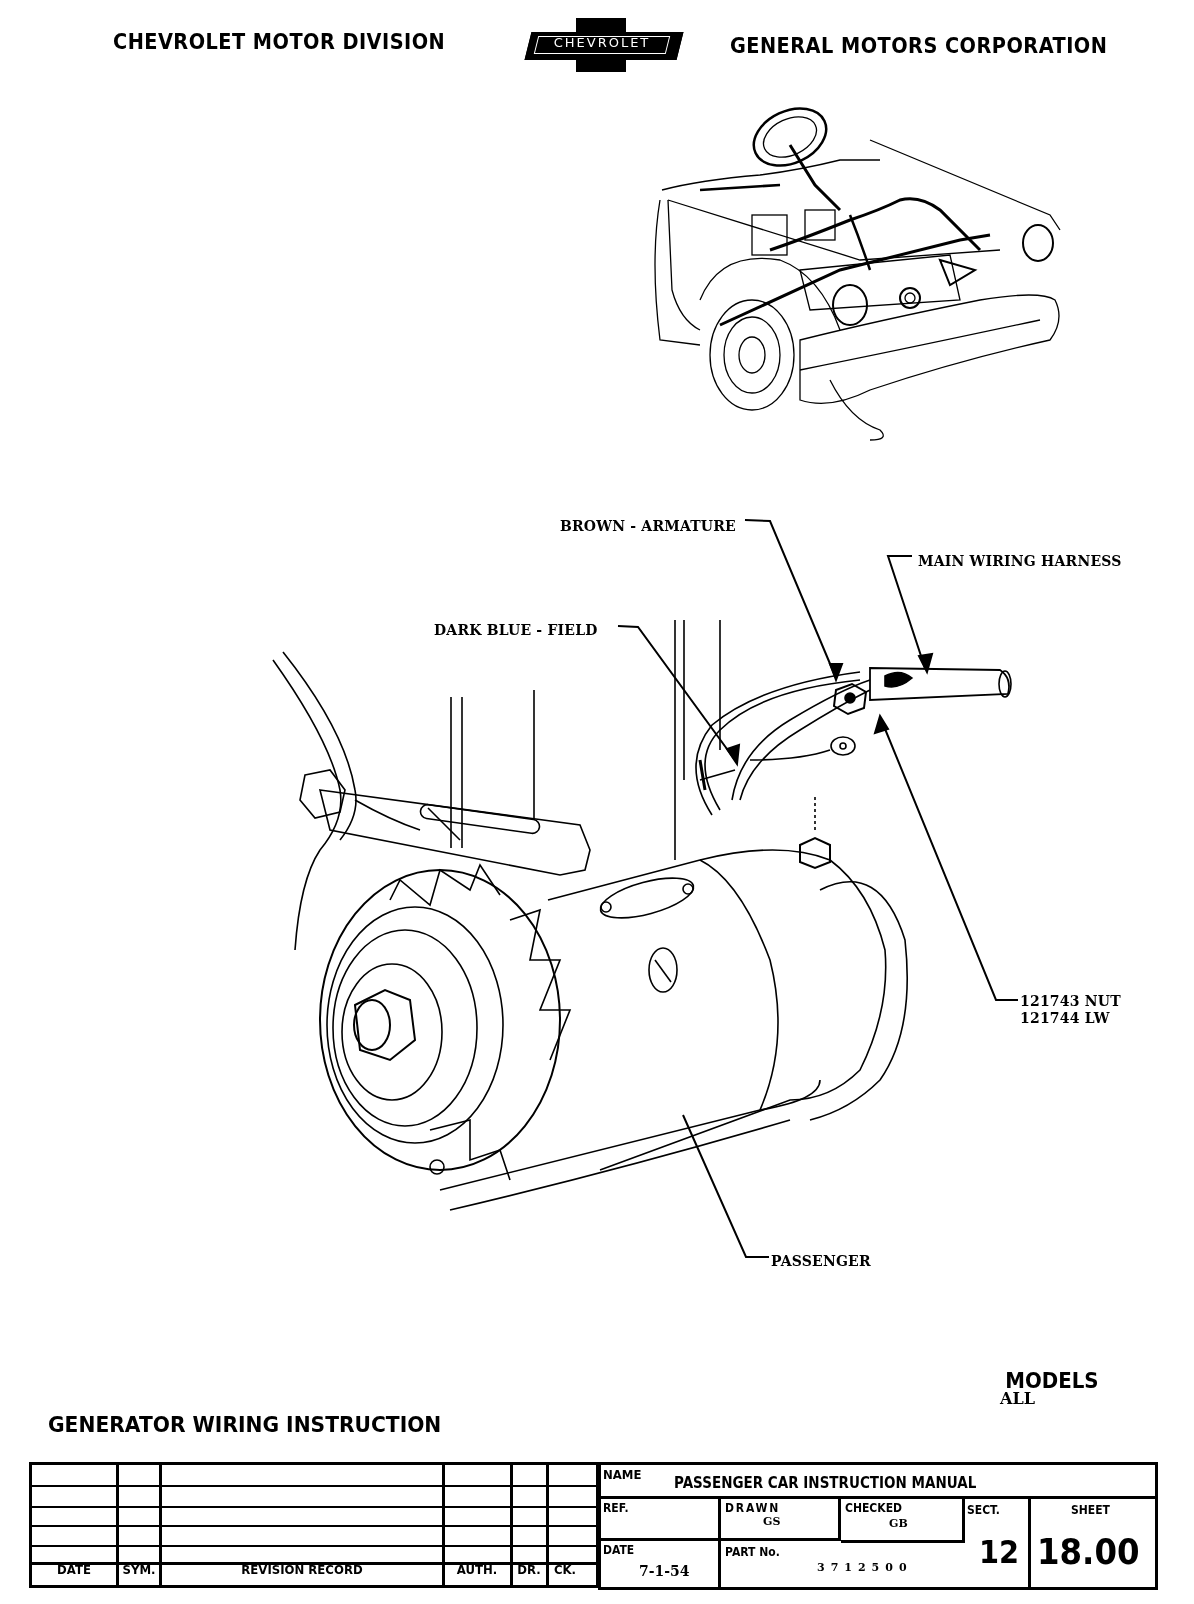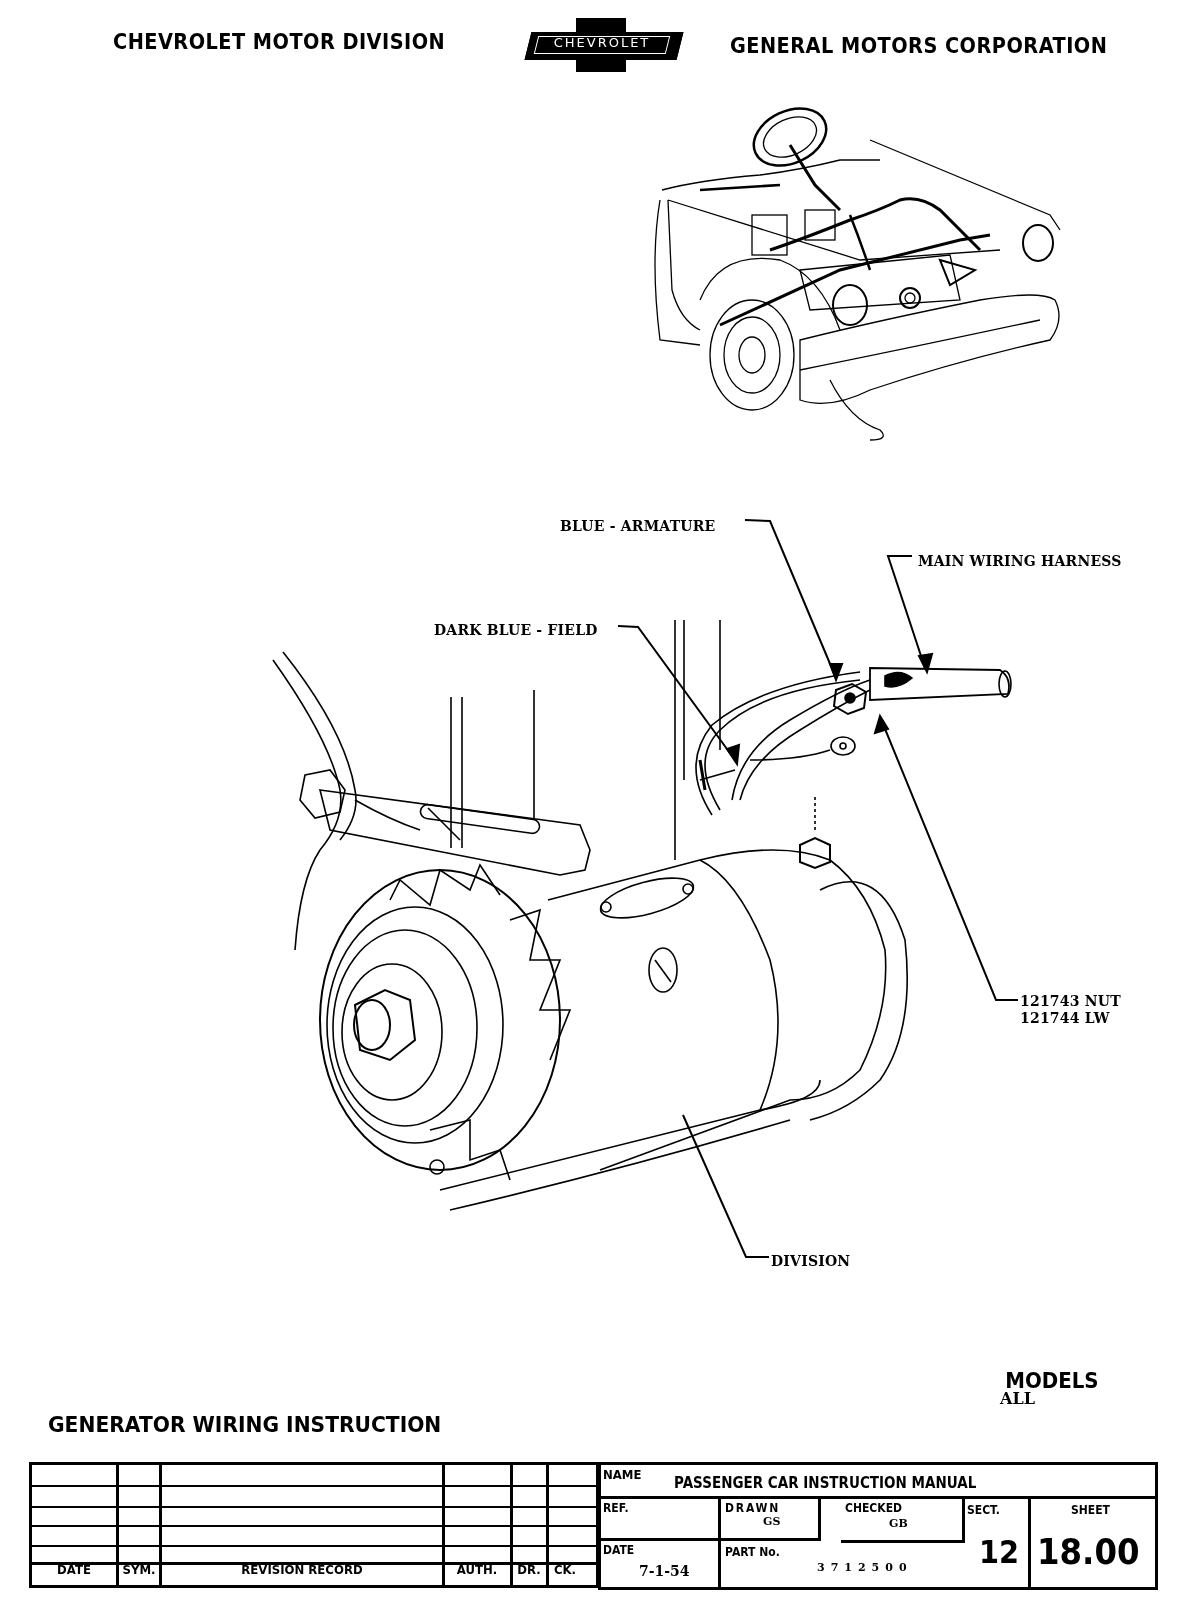--- a/index.html
+++ b/index.html
@@ -157,28 +157,28 @@
     <path d="M912 556 L888 556 L925 668"></path>
     <polygon points="927,672 919,656 932,654" fill="#000"></polygon>
     <path d="M618 626 L638 627 L735 760"></path>
     <polygon points="737,764 727,749 739,745" fill="#000"></polygon>
     <path d="M1018 1000 L996 1000 L883 724"></path>
     <polygon points="880,716 875,733 888,729" fill="#000"></polygon>
     <path d="M769 1257 L746 1257 L683 1115"></path>
   </g>
 </svg>
 
-<div id="lbl-armature" class="serif-label">BLUE - ARMATURE</div>
+<div id="lbl-armature" class="serif-label">BROWN - ARMATURE</div>
 <div id="lbl-harness" class="serif-label">MAIN WIRING HARNESS</div>
 <div id="lbl-field" class="serif-label">DARK BLUE - FIELD</div>
 <div id="lbl-nut" class="serif-label">
   <div>121743 NUT</div>
   <div>121744 LW</div>
 </div>
-<div id="lbl-generator" class="serif-label">DIVISION</div>
+<div id="lbl-generator" class="serif-label">PASSENGER</div>
 
 <div id="models">
   <div class="t">MODELS</div>
   <div class="v">ALL</div>
 </div>
 
 <div id="doc-title">GENERATOR WIRING INSTRUCTION</div>
 
 <div id="rev-table">
   <div class="row" style="top:20px"></div>
@@ -204,21 +204,21 @@
   <div class="cell" style="left:0; top:0; width:554px; height:34px; border-bottom:3px solid #000">
     <div class="lab" style="left:2px; top:2px; font-size:13px">NAME</div>
     <div class="lab" style="left:73px; top:9px; font-size:15px">PASSENGER CAR INSTRUCTION MANUAL</div>
   </div>
 
   <div class="cell" style="left:0; top:34px; width:120px; height:42px; border-right:3px solid #000; border-bottom:3px solid #000">
     <div class="lab" style="left:2px; top:2px">REF.</div>
     <div class="val-serif" style="left:40px; top:16px"></div>
   </div>
 
-  <div class="cell" style="left:120px; top:34px; width:100px; height:42px; border-right:3px solid #000; border-bottom:3px solid #000">
+  <div class="cell" style="left:120px; top:34px; width:120px; height:42px; border-right:3px solid #000; border-bottom:3px solid #000">
     <div class="lab" style="left:4px; top:2px; letter-spacing:2px">DRAWN</div>
     <div class="val-serif" style="left:42px; top:16px">GS</div>
   </div>
 
   <div class="cell" style="left:240px; top:34px; width:124px; height:44px; border-right:3px solid #000; border-bottom:3px solid #000">
     <div class="lab" style="left:4px; top:2px">CHECKED</div>
     <div class="val-serif" style="left:48px; top:18px">GB</div>
   </div>
 
   <div class="cell" style="left:364px; top:34px; width:66px; height:88px; border-right:3px solid #000">

